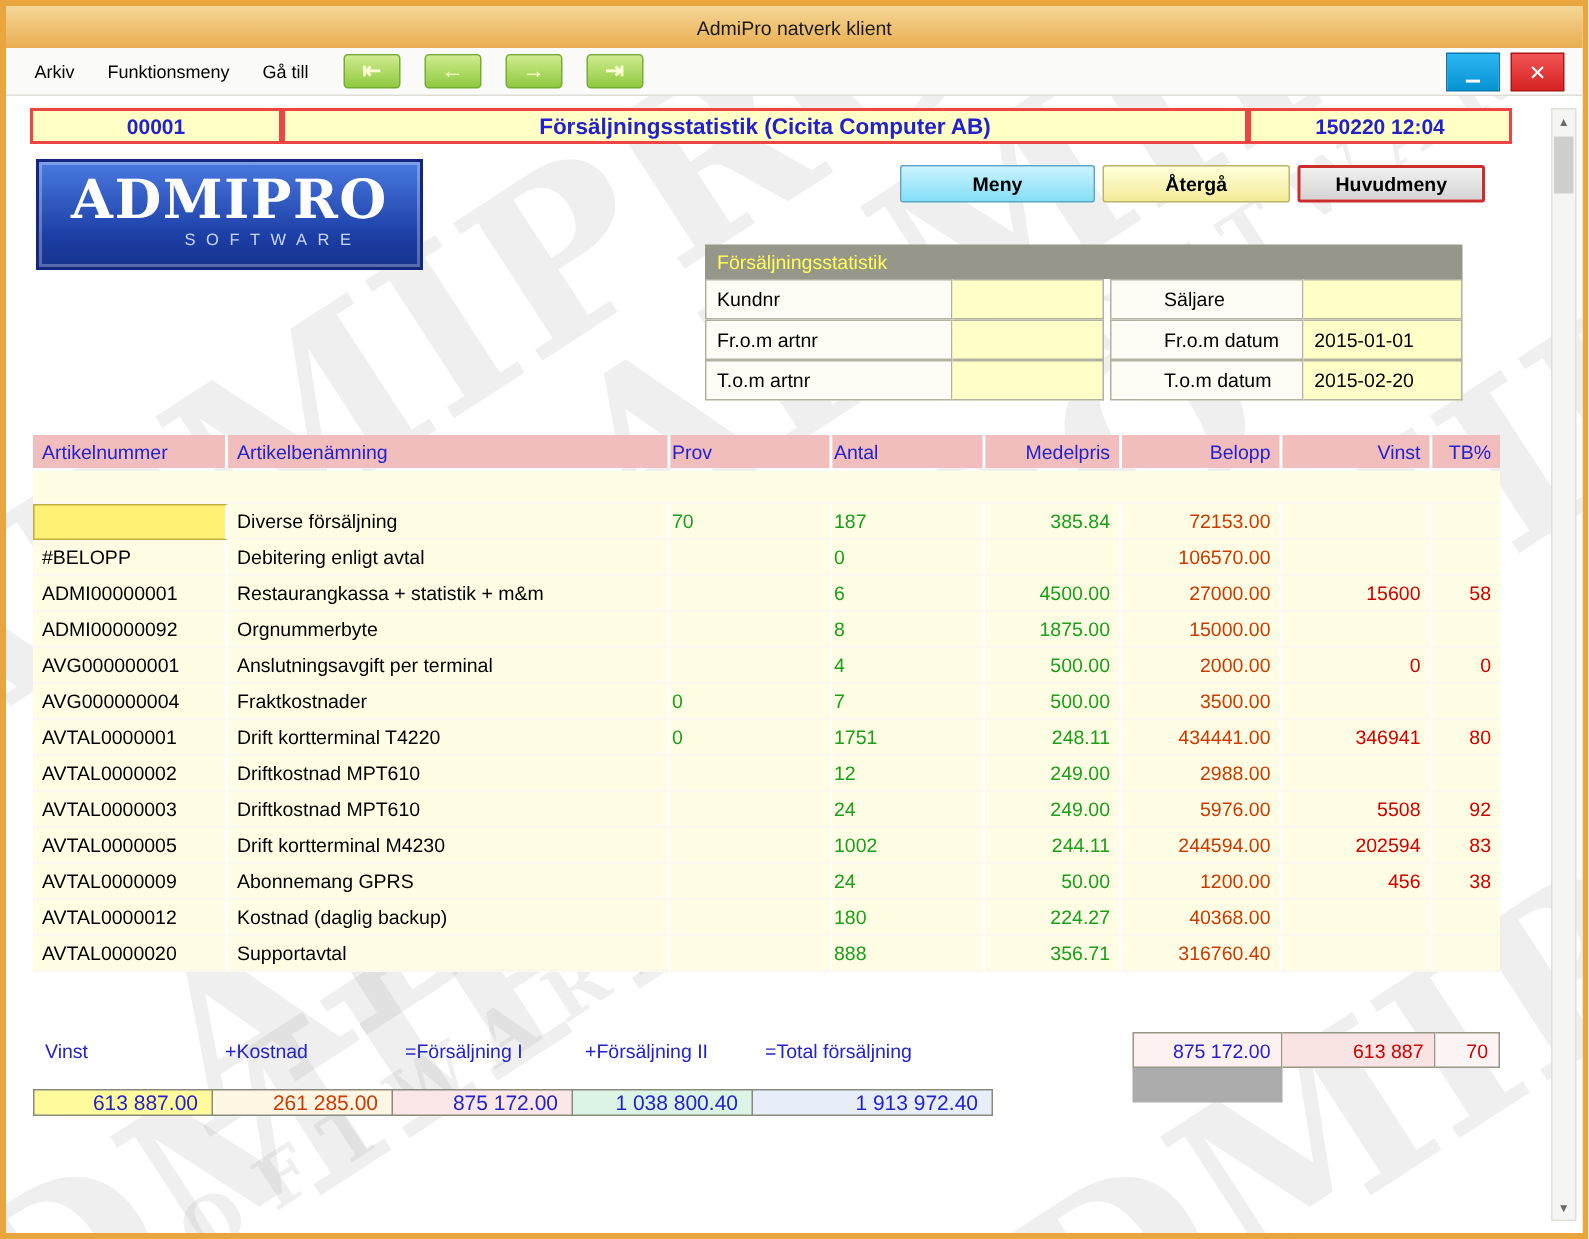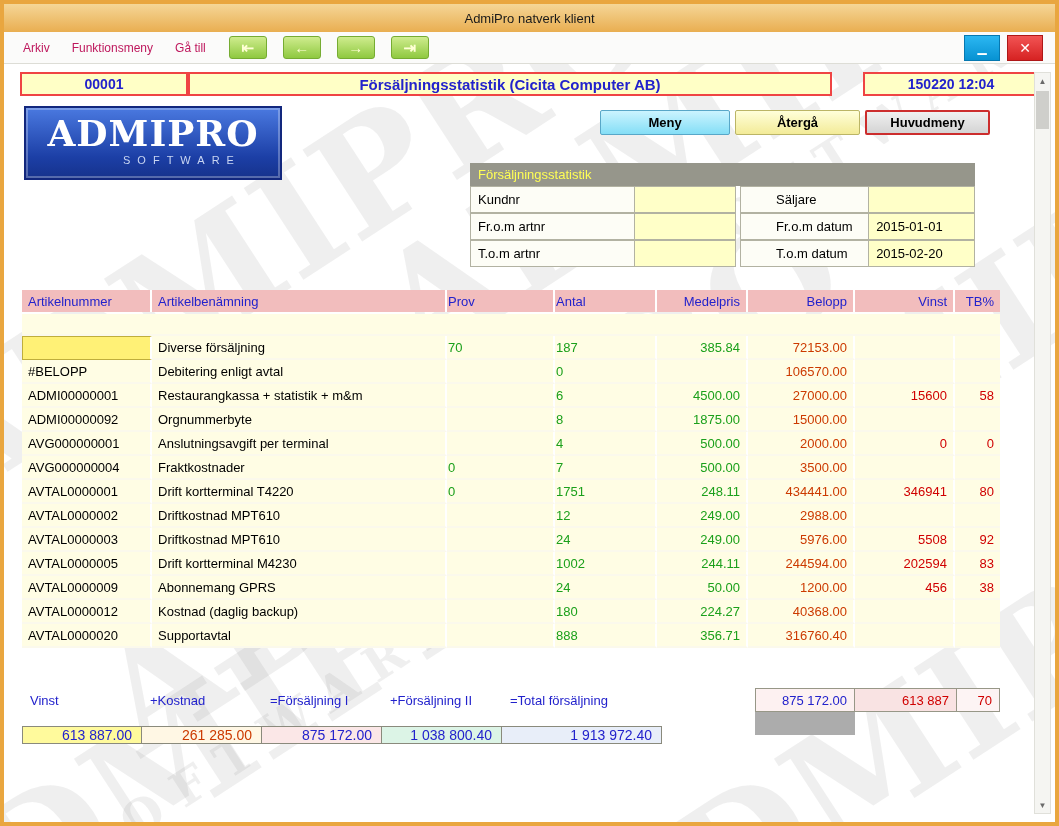--- a/index.html
+++ b/index.html
@@ -6,21 +6,21 @@
   html,body { width:1059px; height:826px; overflow:hidden; font-family:"Liberation Sans",sans-serif; }
 
   .window { width:1059px; height:826px; border:4px solid #E9A63F; background:#fff; position:relative; }
 
   
   .titlebar { height:28px; background:linear-gradient(#F5D697,#E9AE51); display:flex; align-items:center; justify-content:center; font-size:13px; color:#1A1A1A; }
 
   
   .menubar { height:32px; background:#FBFBFA; border-bottom:1px solid #DDDDD6; display:flex; align-items:center; position:relative; }
   .menu-items { display:flex; margin-left:8px; }
-  .menu-item { font-size:12px; color:#be185d; padding:0 11px; cursor:default; }
+  .menu-item { font-size:12px; color:#000000; padding:0 11px; cursor:default; }
   .navbtns { display:flex; gap:16px; margin-left:12px; }
   .navbtn { width:38px; height:23px; border:1px solid #76AC32; border-radius:3px;
             background:linear-gradient(#CFEC8E,#8FC940); display:flex; align-items:center; justify-content:center; }
   .navglyph { color:#FFFFD6; font-weight:bold; font-size:15px; line-height:1; }
   .winbtns { position:absolute; right:12px; top:3px; display:flex; gap:7px; }
   .winbtn { width:36px; height:26px; display:flex; align-items:center; justify-content:center; color:#fff; font-size:12px; }
   .winbtn.min   { background:linear-gradient(#2BB7F2,#0792D2); border:1px solid #0678B0; }
   .winbtn.close { background:linear-gradient(#F25454,#D62222); border:1px solid #AE1717; font-size:14px; }
 
   
@@ -28,21 +28,21 @@
 
   .wm-layer { position:absolute; inset:0; overflow:hidden; }
   .wm { position:absolute; font-family:"DejaVu Serif",serif; font-weight:bold;
         color:rgba(135,135,135,0.13); transform:rotate(-33deg); white-space:nowrap; }
 
   
   .hdrcell { position:absolute; top:8px; height:24px; background:#FFFFC6; border:2px solid #ef4444;
              color:#2222CC; display:flex; align-items:center; justify-content:center; font-size:14px; font-weight:bold; }
   .hc1 { left:16px;  width:168px; }
   .hc2 { left:184px; width:644px; font-size:15px; }
-  .hc3 { left:859px; width:176px; }
+  .hc3 { left:828px; width:176px; }
 
   
   .logo { position:absolute; left:20px; top:42px; width:258px; height:74px;
           background:linear-gradient(#4A79E0 0%, #1C3FA6 70%, #16328C 100%);
           border:2px solid #12277D; box-shadow:inset 0 0 0 2px rgba(255,255,255,0.28); }
   .logo1 { font-family:"DejaVu Serif",serif; font-weight:bold; font-size:36px; color:#fff;
            text-align:center; margin-top:6px; letter-spacing:1px; line-height:1.1; }
   .logo2 { font-size:11px; letter-spacing:7px; color:#C9D6F2; text-align:center; padding-left:58px; }
 
   

